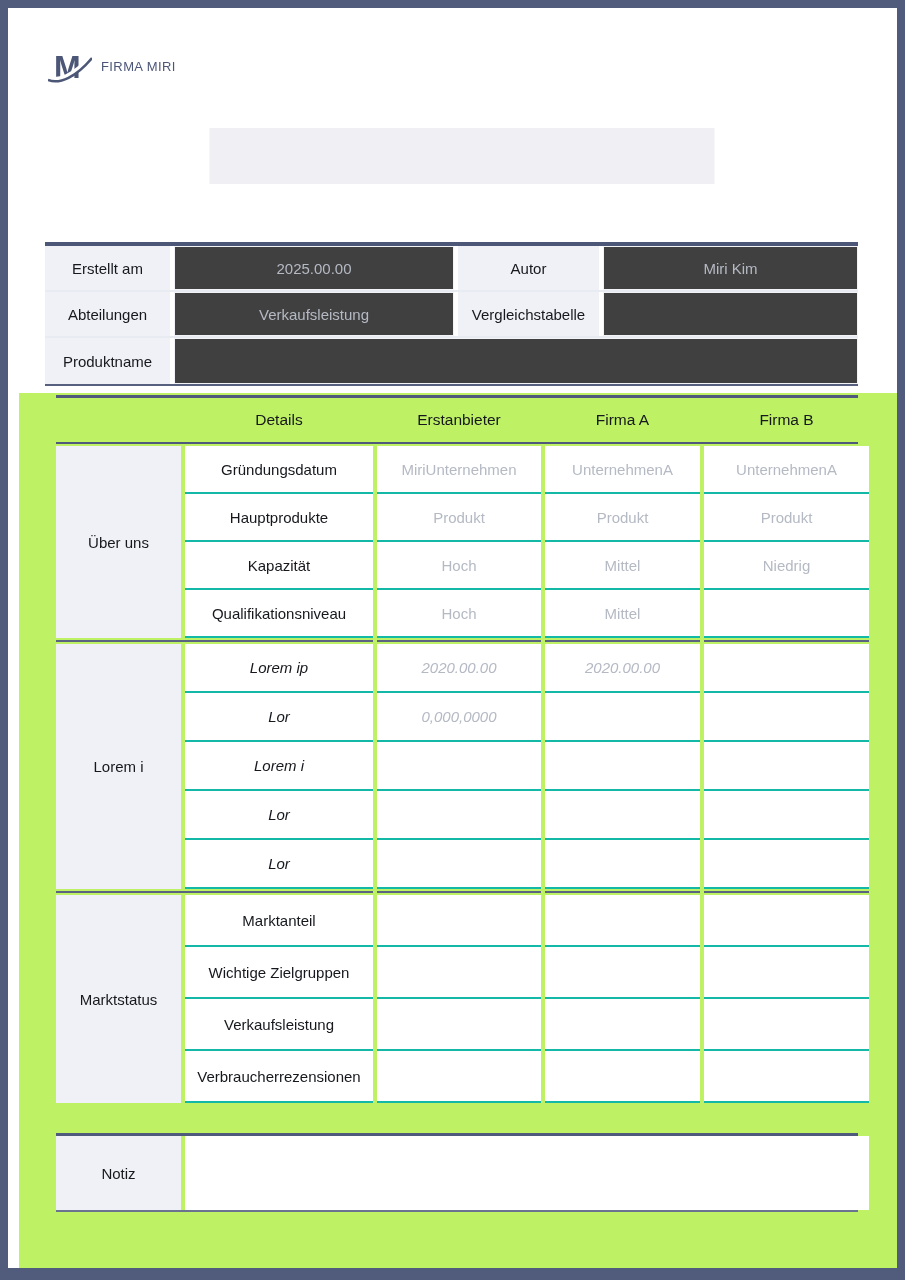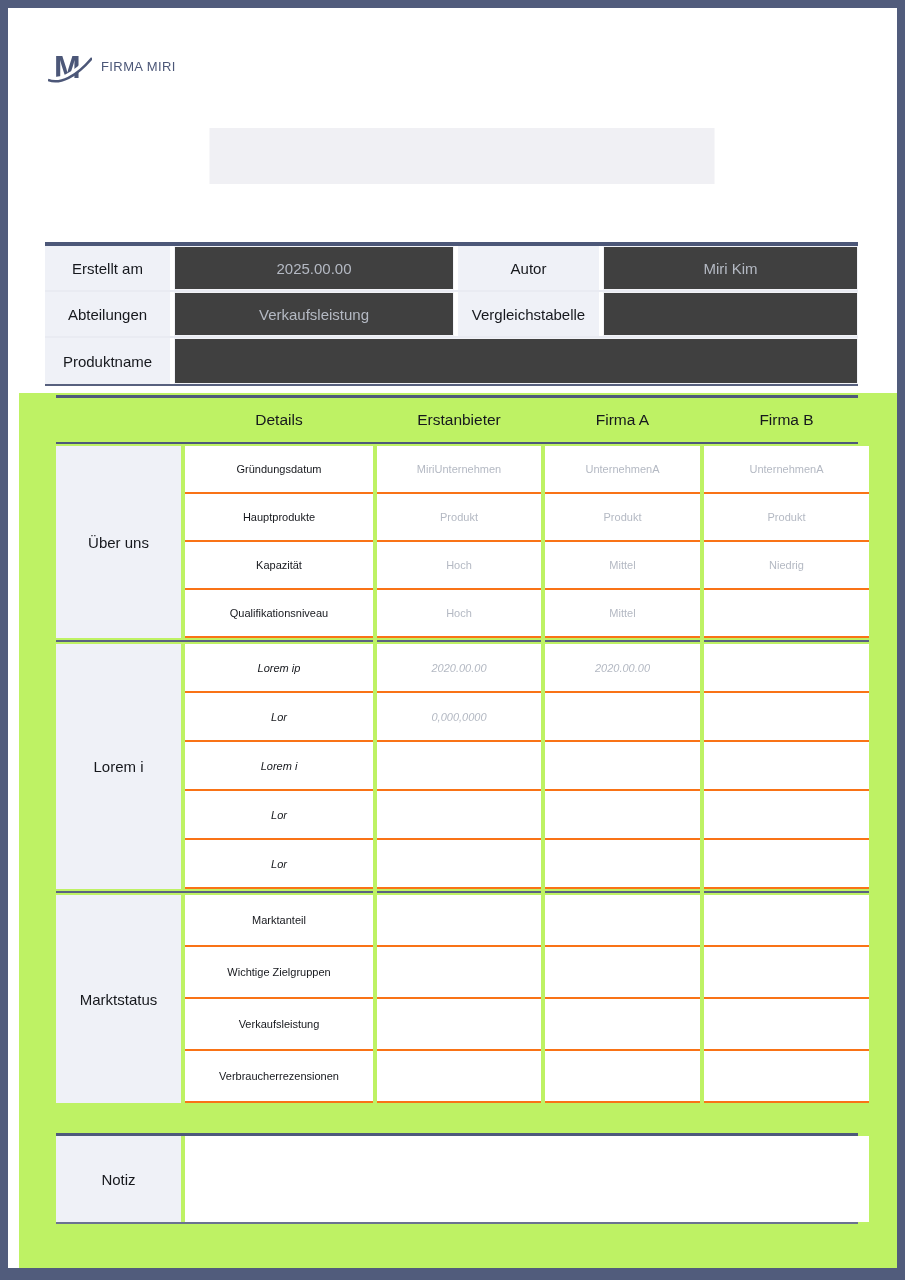--- a/index.html
+++ b/index.html
@@ -75,21 +75,21 @@
   
   #sections { margin-top:2px; }
   .csection {
     display:grid;
     grid-template-columns:125px 188px 164px 155px 165px;
     column-gap:4px;
   }
   .slabel { background:#EFF1F7; display:flex; align-items:center; justify-content:center;
             font-size:15px; color:#16181D; grid-column:1;text-align:center; }
   .ccell { display:flex; align-items:center; justify-content:center;
-           background:#ffffff; border-bottom:2px solid #f97316; font-size:11px;text-align:right; }
+           background:#ffffff; border-bottom:2px solid #14b8a6; font-size:15px;text-align:right; }
   .sec-0 .ccell { height:48px; }
   .sec-1 .ccell { height:49px;font-style:italic; }
   .sec-2 .ccell { height:52px; }
   .cdetail { color:#16181D; }
   .cval { color:#B4B9C3; }
 
   
   .csep {
     display:grid;
     grid-template-columns:317px 164px 155px 165px;
@@ -100,21 +100,21 @@
 
   
   .note-block {
     display:grid;
     grid-template-columns:125px 684px;
     column-gap:4px;
     margin-top:30px;
     border-top:3px solid #4E597B;
     border-bottom:2px solid #6B7390;
   }
-  .nlabel { height:86px; background:#EFF1F7; display:flex; align-items:center; justify-content:center;
+  .nlabel { height:74px; background:#EFF1F7; display:flex; align-items:center; justify-content:center;
             font-size:15px; color:#16181D; }
   .nvalue { background:#ffffff; }
 </style>
 </head>
 <body>
 
 <div class="page">
 
   <div class="logo">
     <svg width="44" height="36" viewBox="0 0 44 36">

